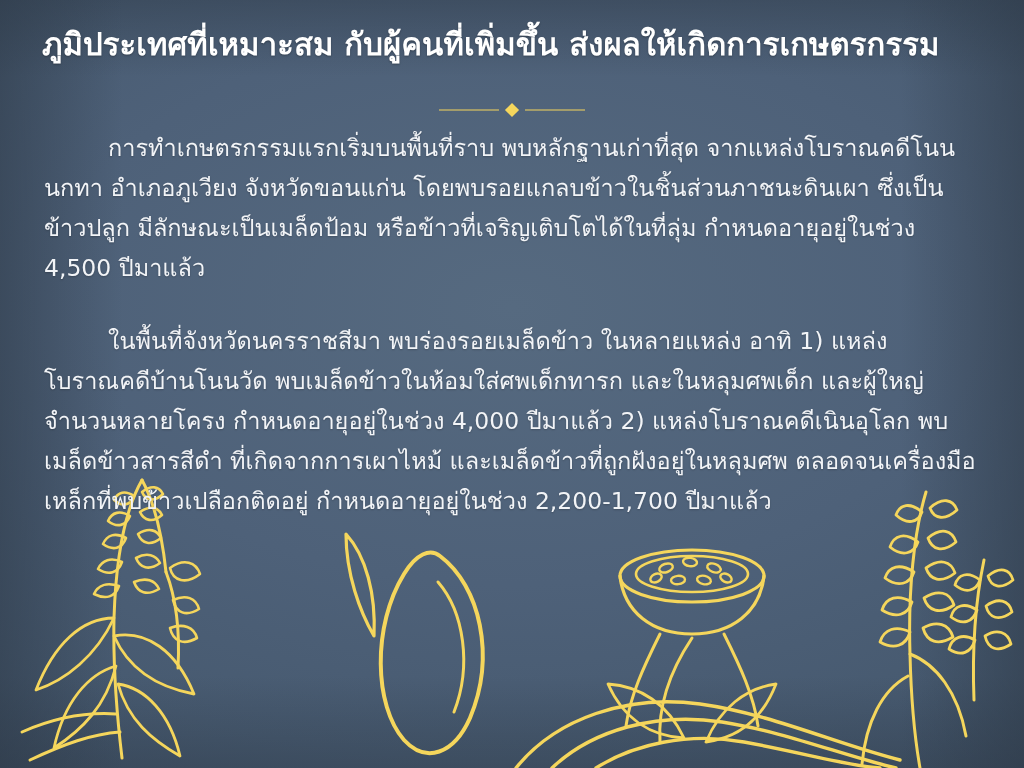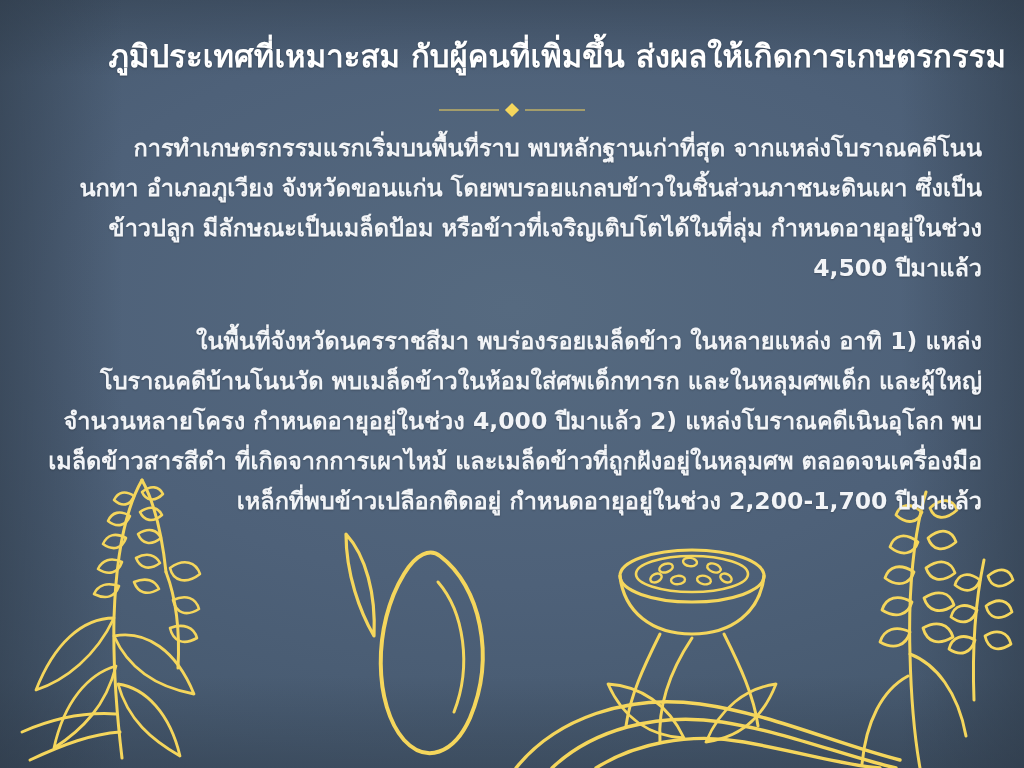--- a/index.html
+++ b/index.html
@@ -20,24 +20,24 @@
     position: absolute;
     inset: 0;
     pointer-events: none;
     background:
       linear-gradient(to right, rgba(45,57,71,.55) 0%, rgba(45,57,71,0) 12%, rgba(45,57,71,0) 88%, rgba(45,57,71,.55) 100%),
       linear-gradient(to bottom, rgba(45,57,71,.45) 0%, rgba(45,57,71,0) 10%, rgba(45,57,71,0) 88%, rgba(45,57,71,.4) 100%);
   }
 
   .title-wrap {
     position: absolute;
-    top: 36px;
+    top: 24px;
     left: 0;
     right: 0;
-    text-align: right;
+    text-align: left;
     z-index: 5;
     margin-left: 24px;
   }
   .slide-title {
     margin: 0;
     color: #ffffff;
     font-size: 31px;
     font-weight: bold;
     letter-spacing: .1px;
     line-height: 1.3;
@@ -62,23 +62,22 @@
     width: 938px;
     z-index: 5;
     color: #f2f4f7;
     font-size: 23.5px;
     line-height: 40px;
     text-shadow: 0 1px 2px rgba(0,0,0,.22);
   }
   .para {
     margin: 0 0 14px 0;
     text-indent: 64px;
-    text-align: right;
+    text-align: left;
     white-space: normal;
-    font-weight: bold;
   }
   .para:last-child { margin-bottom: 0; margin-top: 33px; }
 
   .deco {
     position: absolute;
     left: 0;
     bottom: 0;
     width: 1024px;
     height: 300px;
     z-index: 2;

